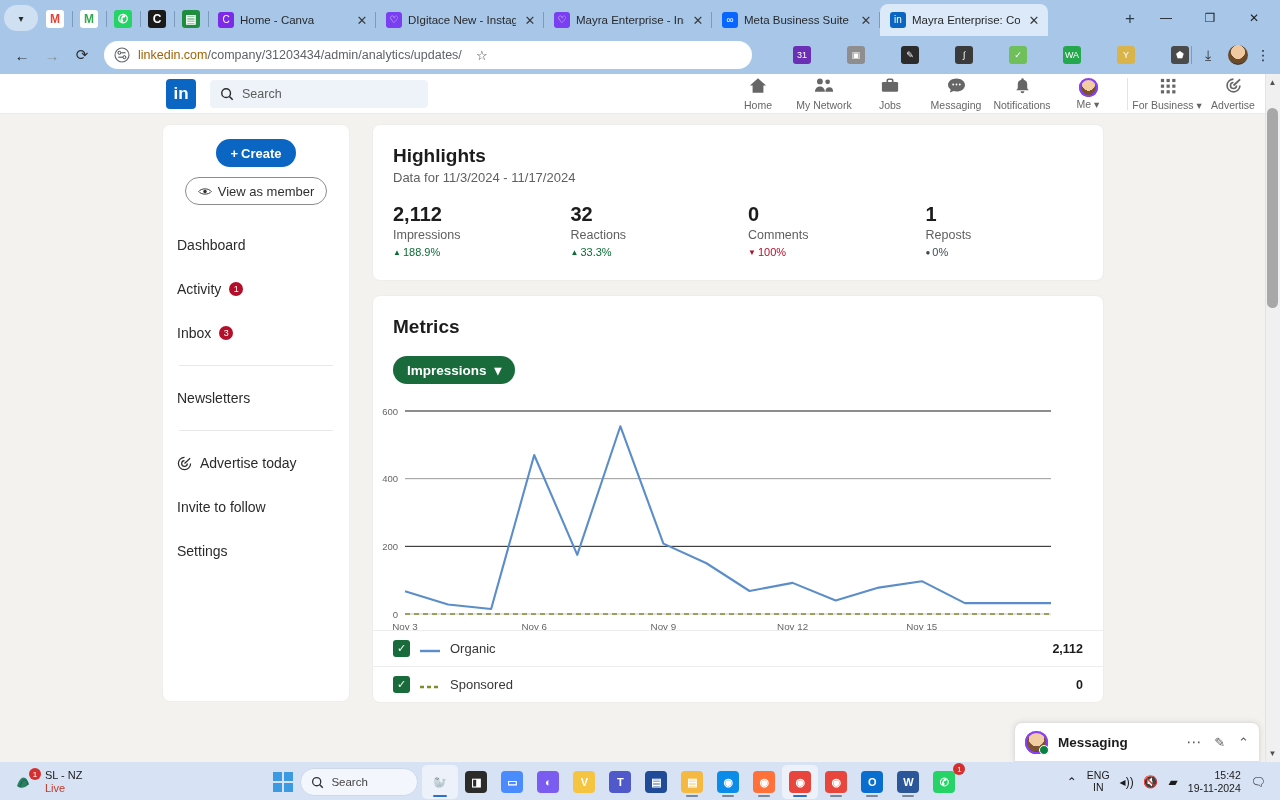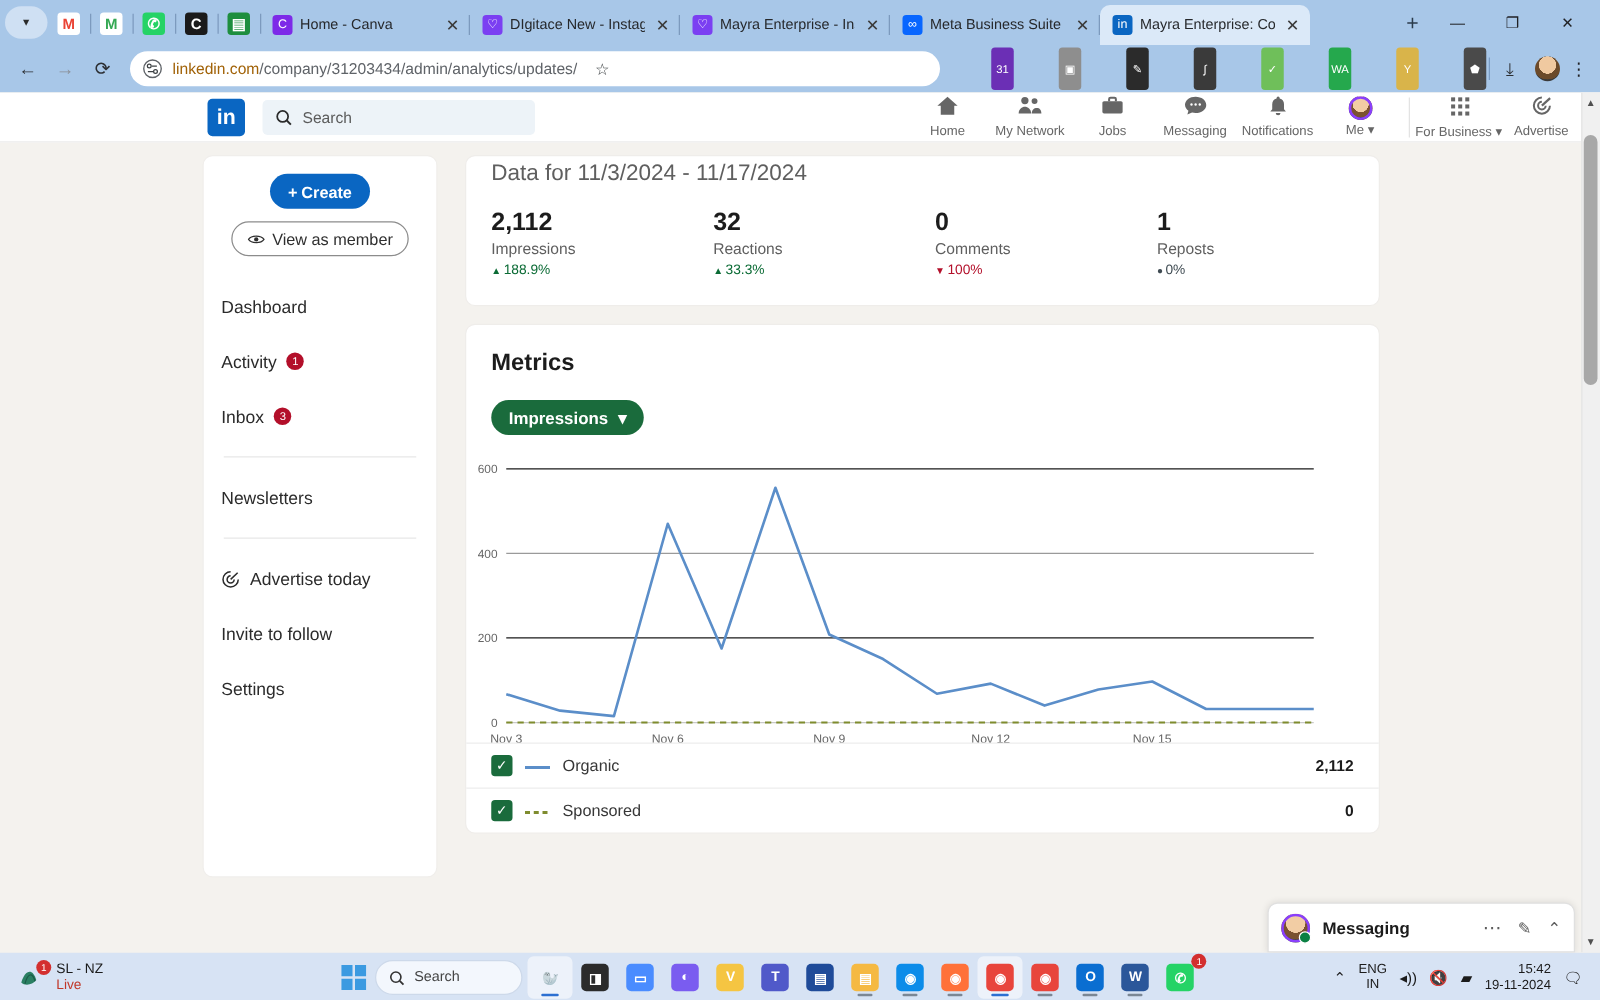--- a/index.html
+++ b/index.html
@@ -61,21 +61,21 @@
   .omnibox {
     flex: 1 1 auto; height: 28px; background:#fff; border-radius:14px;
     display:flex; align-items:center; padding: 0 10px; gap:8px; margin: 0 6px;
     max-width: 775px;
   }
   .omni-icon { width:16px; height:16px; flex:none; }
   .url { font-size: 12.5px; color:#5f6368; white-space:nowrap; overflow:hidden; }
   .url b { color:#a16207; font-weight:normal; }
   .star { width:24px; text-align:center; font-size:13px; color:#3c4043; flex:none; }
   .ext-tray { display:flex; align-items:center; gap:9px; padding-left:6px; flex:none; }
-  .ext { width:18px; height:34px; border-radius:3px; font-size:9px; color:#fff;
+  .ext { width:18px; height:18px; border-radius:3px; font-size:9px; color:#fff;
          display:flex; align-items:center; justify-content:center; position:relative;margin-left:27px; }
   .ext-sep { width:1px; height:18px; background:#7a9cc4; }
   .avatar-btn { width:20px; height:20px; border-radius:50%;
       background: radial-gradient(circle at 50% 35%, #f0c9a0 0 42%, #6b4a2a 43% 70%, #3a3a3a 71%); }
   .kebab { width:18px; text-align:center; font-size:14px; color:#202124; line-height:1; }
 
   
   .viewport { position:relative; width:1280px; height: 688px; background:#f4f2ee; overflow:hidden; }
 
   .li-nav {
@@ -114,21 +114,21 @@
   .badge { background:#b30f2a; color:#fff; border-radius:50%; width:14px; height:14px;
            font-size:9px; display:flex; align-items:center; justify-content:center; }
   .side-div { height:1px; background:#e8e8e8; margin:10px 16px; }
   .side-ico { width:15px; height:15px; flex:none; }
 
   
   .main { width:732px; flex:none; }
   .card { background:#fff; border-radius:8px; border:1px solid #efedea; margin-bottom:14px; }
 
   .card-title { font-size:19px; font-weight:600; color:#1c1c1c; padding: 20px 0 0 20px; }
-  .card-sub { font-size:18px; color:#5f5f5f; padding: 3px 0 0 20px; }
+  .card-sub { font-size:13px; color:#5f5f5f; padding: 3px 0 0 20px; }
 
   .hl-row { display:flex; padding: 18px 0 22px 20px; }
   .hl { width:182px; }
   .hl-val { font-size:20px; font-weight:600; color:#1c1c1c; }
   .hl-lbl { font-size:12.5px; color:#5f5f5f; margin-top:2px; }
   .hl-delta { font-size:11px; margin-top:4px; display:flex; align-items:center; gap:2px;}
   .hl-delta.up { color:#0b6b35; }
   .hl-delta.down { color:#b30f2a; }
   .hl-delta.flat { color:#3f4b52; }
 
@@ -419,20 +419,21 @@
         <span>Invite to follow</span>
       </div>
       <div class="side-item">
         <span>Settings</span>
       </div>
     </div>
 
     <div class="main">
 
       <div class="card">
+        <div class="card-title">Highlights</div>
         <div class="card-sub">Data for 11/3/2024 - 11/17/2024</div>
         <div class="hl-row" id="hl-row">
             <div class="hl">
               <div class="hl-val">2,112</div>
               <div class="hl-lbl">Impressions</div>
               <div class="hl-delta up">
                 <span style="font-size:8px">▲</span>
                 <span>188.9%</span>
               </div>
             </div>

